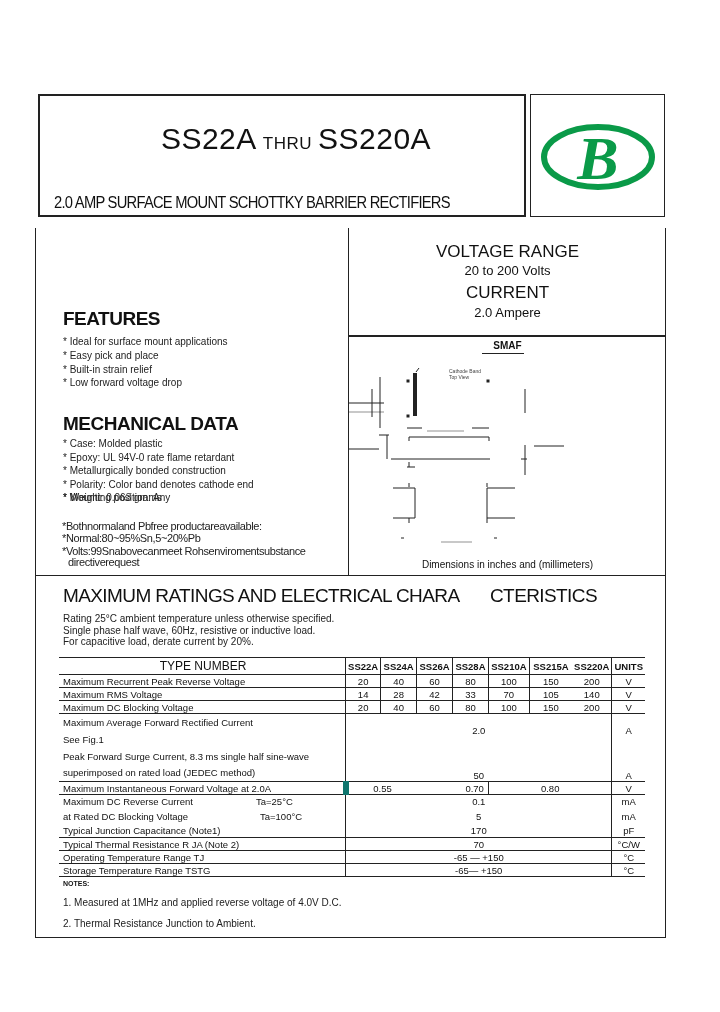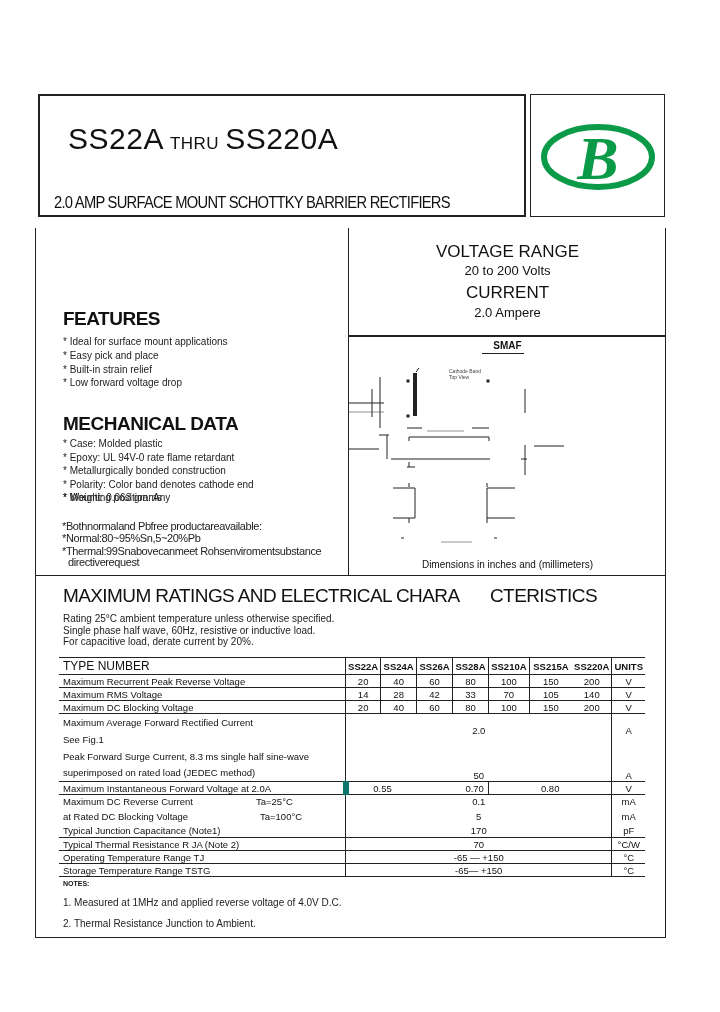--- a/index.html
+++ b/index.html
@@ -3,21 +3,21 @@
 <meta charset="utf-8">
 <style>
   * { box-sizing: border-box; margin: 0; padding: 0; }
   html, body { width: 720px; height: 1012px; background: #ffffff; }
   body { position: relative; font-family: "Liberation Sans", sans-serif; color: #111; overflow: hidden; }
 
   .abs { position: absolute; }
 
   
   #title-box { left: 38px; top: 94px; width: 488px; height: 123px; border: 2px solid #222; }
-  #title-main { position: absolute; left: 0; right: 0; top: 26px; font-size: 30px; letter-spacing: 0.5px; padding-left: 28px; }
+  #title-main { position: absolute; left: 0; right: 0; top: 26px; text-align: center; font-size: 30px; letter-spacing: 0.5px; padding-left: 28px; }
   #title-main .thru { font-size: 17px; margin: 0 6px; }
   #subtitle { position: absolute; left: 14px; top: 98px; font-size: 16px; letter-spacing: -0.8px; transform: scaleX(0.92); transform-origin: left center; white-space: nowrap; }
 
   #logo-box { left: 530px; top: 94px; width: 135px; height: 123px; border: 1px solid #222; }
   #logo-svg { position: absolute; left: 9px; top: 28px; }
 
   
   #frame { left: 35px; top: 228px; width: 631px; height: 710px; border-left: 1px solid #222; border-right: 1.5px solid #222; border-bottom: 1px solid #222; }
   #v-divider { left: 348px; top: 228px; width: 1px; height: 347px; background: #222; }
   #h-divider-right { left: 348px; top: 335px; width: 318px; height: 1.5px; background: #222; }
@@ -40,21 +40,21 @@
 
   
   #ratings-title { position: absolute; left: 63px; top: 585px; font-size: 19px; letter-spacing: -0.6px; white-space: nowrap; }
   #ratings-title2 { position: absolute; left: 490px; top: 585px; font-size: 19px; letter-spacing: -0.6px; }
   .cond { position: absolute; left: 63px; font-size: 10px; color: #222; white-space: nowrap; }
 
   
   #spec-table { position: absolute; left: 59px; top: 657px; width: 586px; border-collapse: collapse; font-size: 9.5px; }
   #spec-table td, #spec-table th { padding: 0 2px; white-space: nowrap; font-weight: normal; }
   #spec-table th { font-weight: bold; font-size: 9.5px; text-align: center; border-left: 1px solid #222; }
-  #spec-table th.type-col { font-weight: normal; font-size: 12px; text-align: left; border-left: none; padding-left: 4px; }
+  #spec-table th.type-col { font-weight: normal; font-size: 12px; text-align: center; border-left: none; padding-left: 4px; }
   #spec-table tr.hdr { height: 17px; border-top: 1px solid #222; border-bottom: 1px solid #222; }
   #spec-table tr.r { height: 13px; border-bottom: 1px solid #222; margin-left: 11px; }
   #spec-table td.lbl { padding-left: 4px; }
   #spec-table td.v { text-align: center; border-left: 1px solid #222; }
   #spec-table td.span { text-align: center; border-left: 1px solid #222; }
   #spec-table td.u { text-align: center; border-left: 1px solid #222; }
   #spec-table tr.nb { border-bottom: none; }
   #spec-table tr.tall { height: 17px; }
 
   .notes-head { position: absolute; left: 63px; top: 880px; font-size: 7px; font-weight: bold; }
@@ -95,21 +95,21 @@
 
 <div class="section-heading" style="top:413px;">MECHANICAL DATA</div>
 <div class="bullet" style="top:438px;">* Case: Molded plastic</div>
 <div class="bullet" style="top:452px;">* Epoxy: UL 94V-0 rate flame retardant</div>
 <div class="bullet" style="top:465px;">* Metallurgically bonded construction</div>
 <div class="bullet" style="top:479px;">* Polarity: Color band denotes cathode end</div>
 <div class="bullet" style="top:492px;">* Mounting position: Any</div>
 <div class="bullet" style="top:492px;">* Weight: 0.063 grams</div>
 <div class="bullet-wide" style="top:520px;">*Bothnormaland Pbfree productareavailable:</div>
 <div class="bullet-wide" style="top:532px;">*Normal:80~95%Sn,5~20%Pb</div>
-<div class="bullet-wide" style="top:545px;">*Thermal:99Snabovecanmeet Rohsenviromentsubstance</div>
+<div class="bullet-wide" style="top:545px;">*Volts:99Snabovecanmeet Rohsenviromentsubstance</div>
 <div class="bullet-wide" style="top:556px; left:68px;">directiverequest</div>
 
 <div id="pkg-title">SMAF</div>
 <div id="pkg-underline" class="abs"></div>
 <svg id="diagram" viewBox="0 0 317 210">
   <g stroke="#222" stroke-width="1" fill="none">
 
     <line x1="31" y1="22" x2="31" y2="73"></line>
     <line x1="23" y1="34" x2="23" y2="62"></line>
     <rect x="58" y="25" width="2" height="2" fill="#222"></rect>

